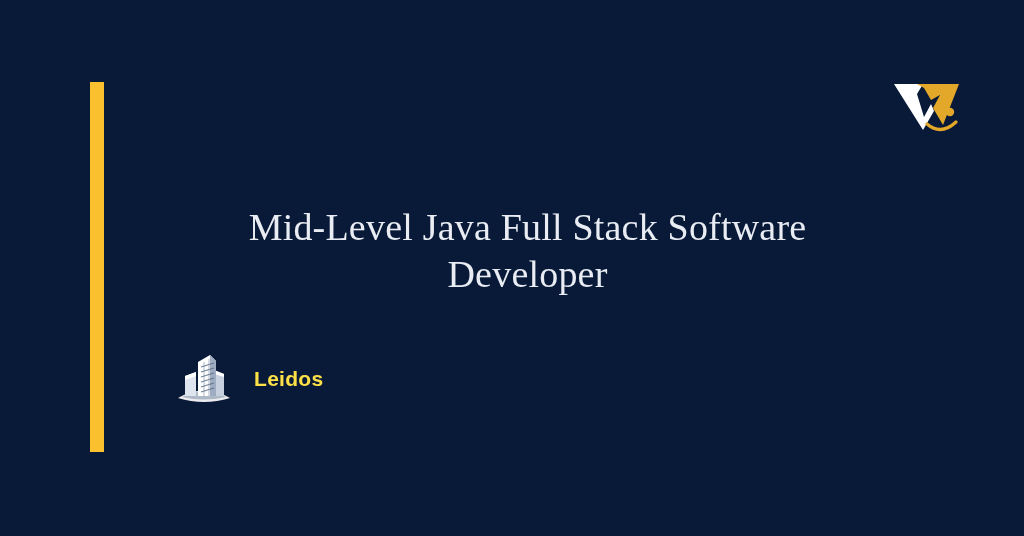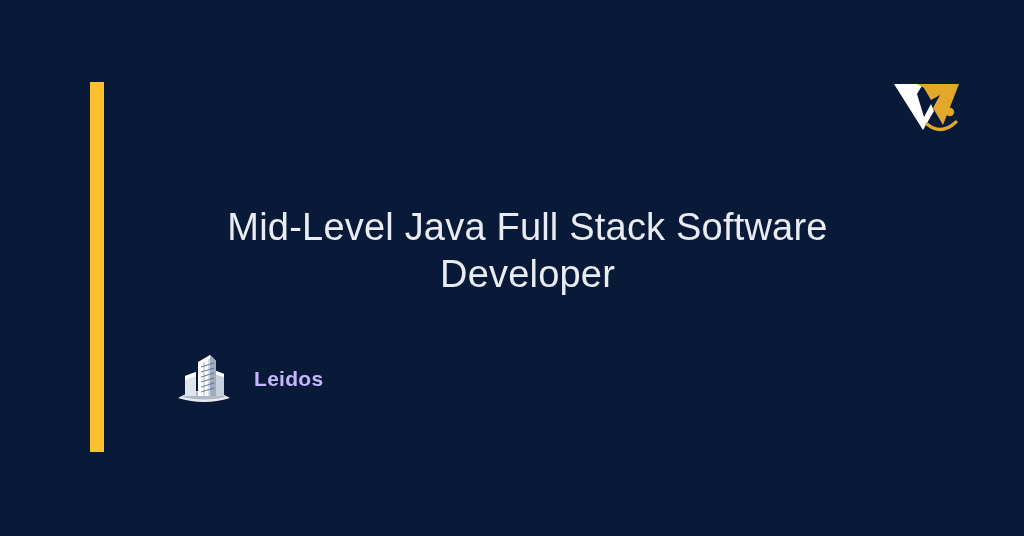--- a/index.html
+++ b/index.html
@@ -45,21 +45,21 @@
   
   .title-wrap {
     position: absolute;
     left: 185px;
     top: 204px;
     width: 685px;
     text-align: center;
   }
   .job-title {
     margin: 0;
-    font-family: Liberation Sans, sans-serif;
+    font-family: Liberation Serif, serif;
     font-weight: 300;
     font-size: 38px;
     line-height: 47px;
     letter-spacing: 0.2px;
     color: #e9edf3;
     white-space: pre-line;
   }
   
   .company-row {
     position: absolute;
@@ -77,21 +77,21 @@
   .company-logo svg {
     display: block;
     width: 56px;
     height: 56px;
   }
   .company-name {
     font-family: "Liberation Sans", sans-serif;
     font-weight: bold;
     font-size: 21px;
     letter-spacing: 0.3px;
-    color: #c4b5fd;
+    color: #fde047;
     line-height: 1;
   }
 </style>
 </head>
 <body>
 
 <div class="card">
 
   <div class="accent-bar"></div>
 

